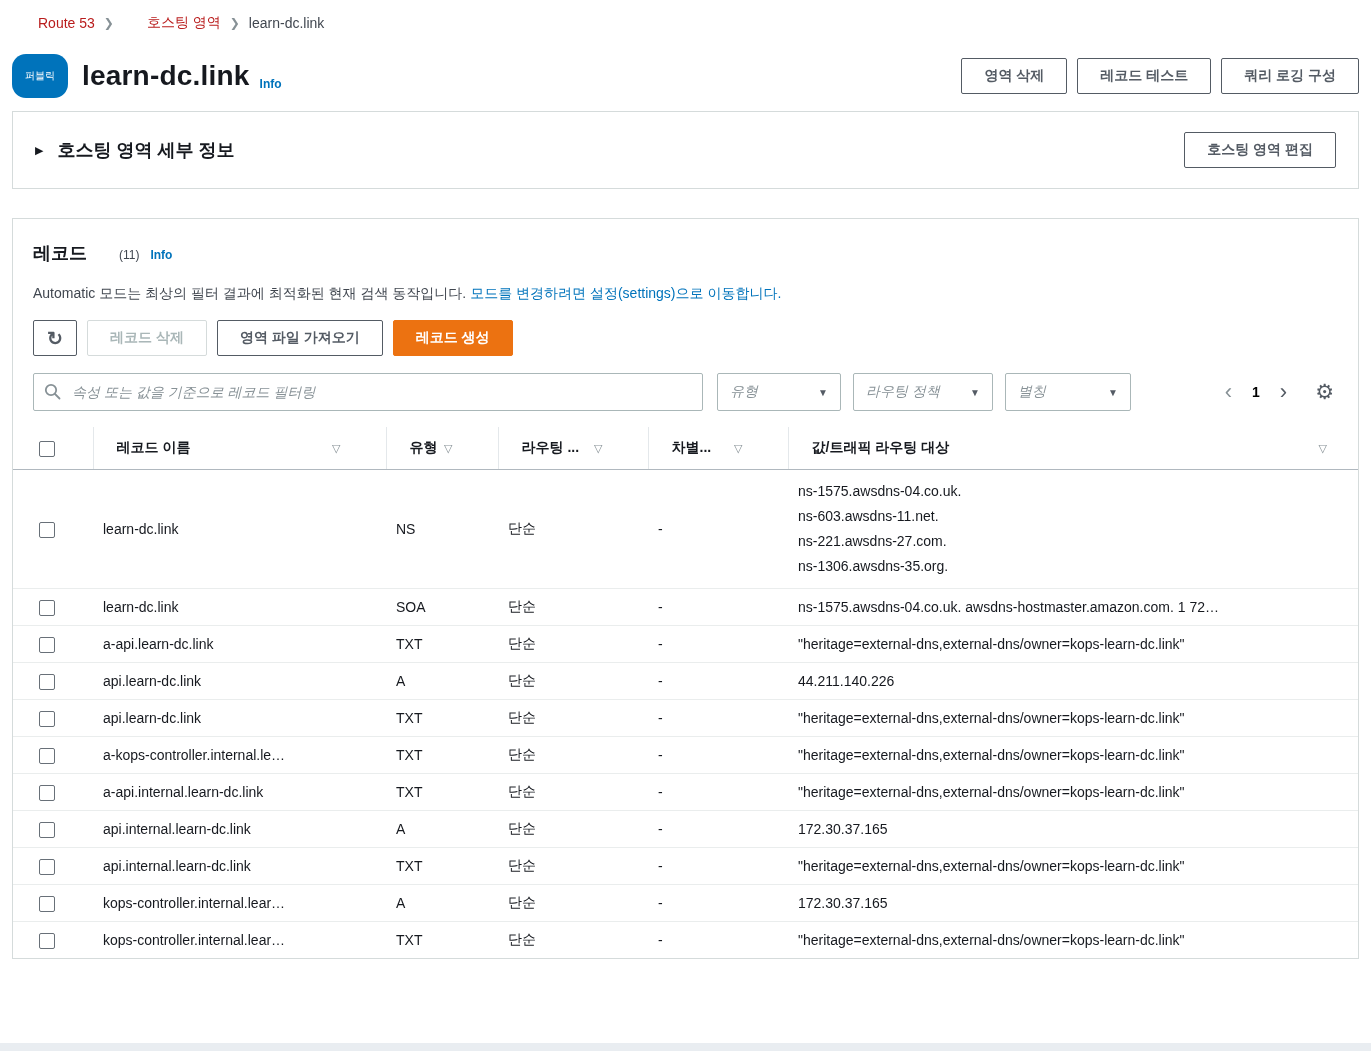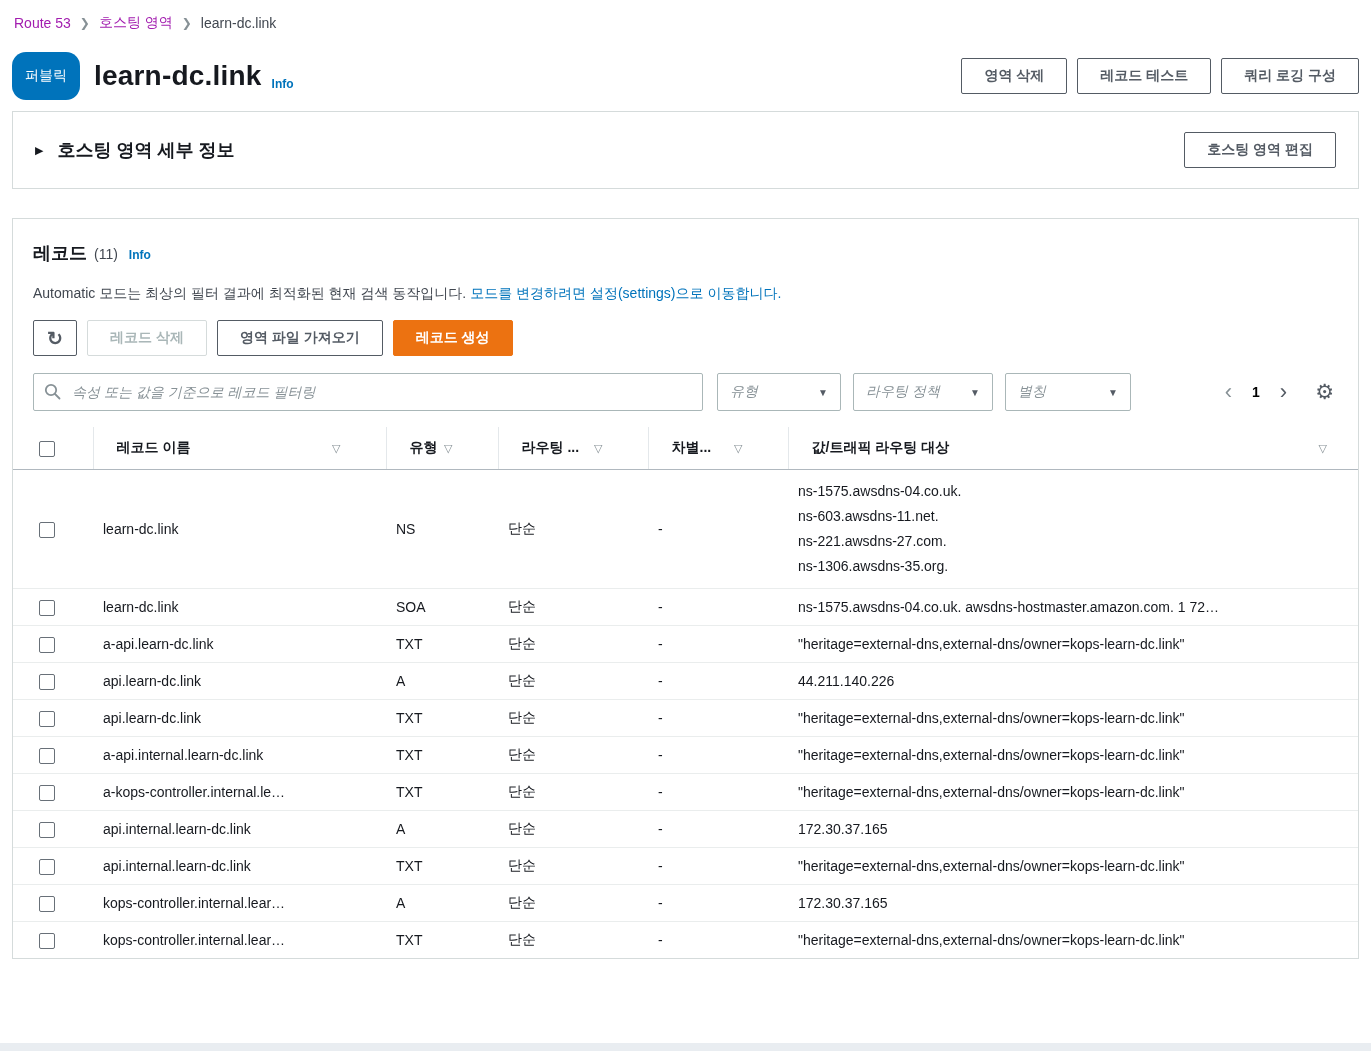--- a/index.html
+++ b/index.html
@@ -7,27 +7,27 @@
     width: 1371px; height: 1051px;
     background: #e9edf1;
     font-family: "Liberation Sans", "DejaVu Sans", sans-serif;
     font-size: 14px; color: #16191f;
     overflow: hidden;
   }
   .app { background: #fff; height: 1043px; padding: 0 12px; }
 
   
   .breadcrumb { display: flex; align-items: center; gap: 9px; padding: 14px 2px 0; }
-  .crumb-link { color: #a21caf; text-decoration: none; cursor: pointer; }
+  .crumb-link { color: #b91c1c; text-decoration: none; cursor: pointer; margin-left: 24px; }
   .crumb-sep { color: #879196; font-size: 12px; }
   .crumb-current { color: #414750; }
 
   
   .zone-header { display: flex; align-items: center; margin-top: 24px; height: 40px; }
-  .badge { background: #0073bb; color: #fff; border-radius: 14px; padding: 15px 13px; font-size: 14px; }
+  .badge { background: #0073bb; color: #fff; border-radius: 14px; padding: 15px 13px; font-size: 10px; }
   .zone-title { font-size: 28px; font-weight: bold; margin-left: 14px; letter-spacing: 0.2px; }
   .info-link { color: #0073bb; font-weight: bold; font-size: 12px; margin-left: 10px; text-decoration: none; align-self: flex-end; padding-bottom: 5px; cursor: pointer; }
   .header-actions { margin-left: auto; display: flex; gap: 10px; }
 
   
   .btn {
     display: inline-flex; align-items: center; justify-content: center;
     background: #fff; border: 1px solid #545b64; border-radius: 2px;
     color: #545b64; font-weight: bold; font-size: 14px;
     padding: 0 22px; height: 36px; cursor: pointer; font-family: inherit; white-space: nowrap;
@@ -50,21 +50,21 @@
   .tab { position: relative; padding: 18px 22px; font-weight: bold; color: #545b64; cursor: pointer; font-size: 14px; white-space: nowrap; }
   .tab.active { color: #0073bb; }
   .tab.active::after { content: ""; position: absolute; left: 4px; right: 4px; bottom: -1px; height: 2px; background: #0073bb; }
   .tab-divider { width: 1px; background: #d5dbdb; margin: 14px 0; }
 
   
   .records-panel { margin-top: 29px; border: 1px solid #d5dbdb; background: #fff; }
   .panel-head { padding: 22px 20px 0; }
   .panel-title-row { display: flex; align-items: baseline; gap: 7px; }
   .panel-title { font-size: 18px; font-weight: bold; }
-  .panel-count { font-size: 14px; color: #414750; }
+  .panel-count { font-size: 12px; color: #414750; margin-left: 25px; }
   .panel-info { color: #0073bb; font-weight: bold; font-size: 12px; margin-left: 4px; text-decoration: none; cursor: pointer; }
   .panel-desc { margin-top: 20px; color: #414750; }
   .desc-link { color: #0073bb; text-decoration: none; cursor: pointer; }
 
   .actions-row { display: flex; gap: 10px; margin-top: 17px; padding: 0 20px; }
 
   .filter-row { display: flex; align-items: center; margin-top: 17px; padding: 0 20px; gap: 12px; }
   .search-box { position: relative; width: 670px; height: 38px; }
   .search-box input {
     width: 100%; height: 100%; border: 1px solid #aab7b8; border-radius: 2px;
@@ -283,31 +283,31 @@
           <td>api.learn-dc.link</td>
           <td>TXT</td>
           <td>단순</td>
           <td>-</td>
           <td>
               <span class="cell-text">"heritage=external-dns,external-dns/owner=kops-learn-dc.link"</span>
             </td>
         </tr>
         <tr>
           <td class="col-check-cell"><span class="checkbox"></span></td>
+          <td>a-kops-controller.internal.le…</td>
+          <td>TXT</td>
+          <td>단순</td>
+          <td>-</td>
+          <td>
+              <span class="cell-text">"heritage=external-dns,external-dns/owner=kops-learn-dc.link"</span>
+            </td>
+        </tr>
+        <tr>
+          <td class="col-check-cell"><span class="checkbox"></span></td>
           <td>a-api.internal.learn-dc.link</td>
-          <td>TXT</td>
-          <td>단순</td>
-          <td>-</td>
-          <td>
-              <span class="cell-text">"heritage=external-dns,external-dns/owner=kops-learn-dc.link"</span>
-            </td>
-        </tr>
-        <tr>
-          <td class="col-check-cell"><span class="checkbox"></span></td>
-          <td>a-kops-controller.internal.le…</td>
           <td>TXT</td>
           <td>단순</td>
           <td>-</td>
           <td>
               <span class="cell-text">"heritage=external-dns,external-dns/owner=kops-learn-dc.link"</span>
             </td>
         </tr>
         <tr>
           <td class="col-check-cell"><span class="checkbox"></span></td>
           <td>api.internal.learn-dc.link</td>

